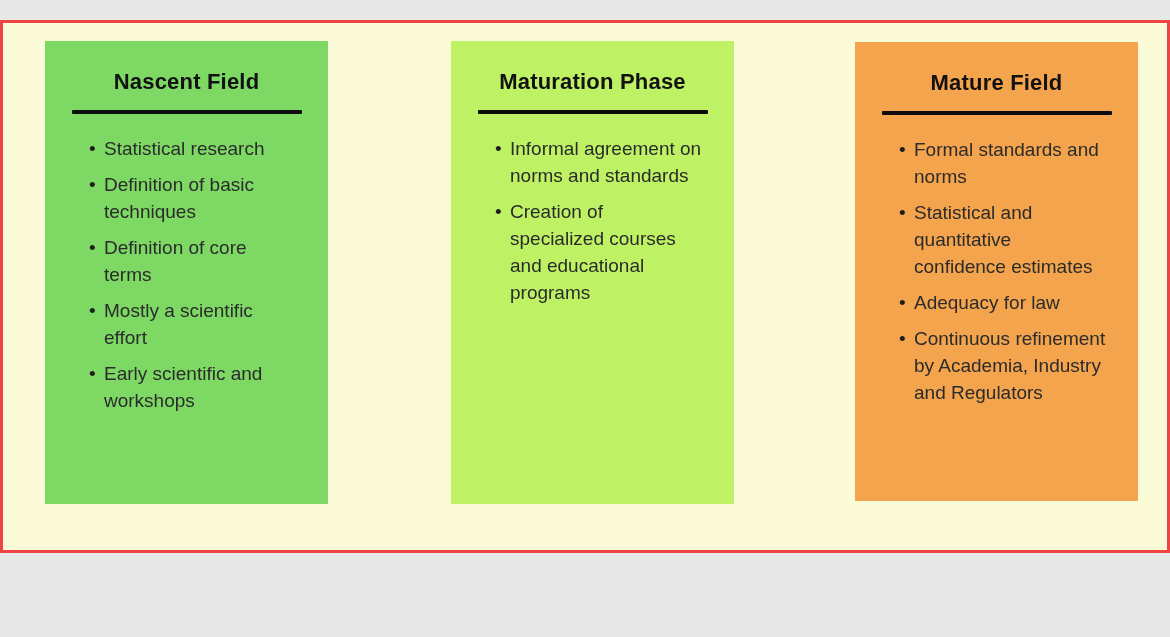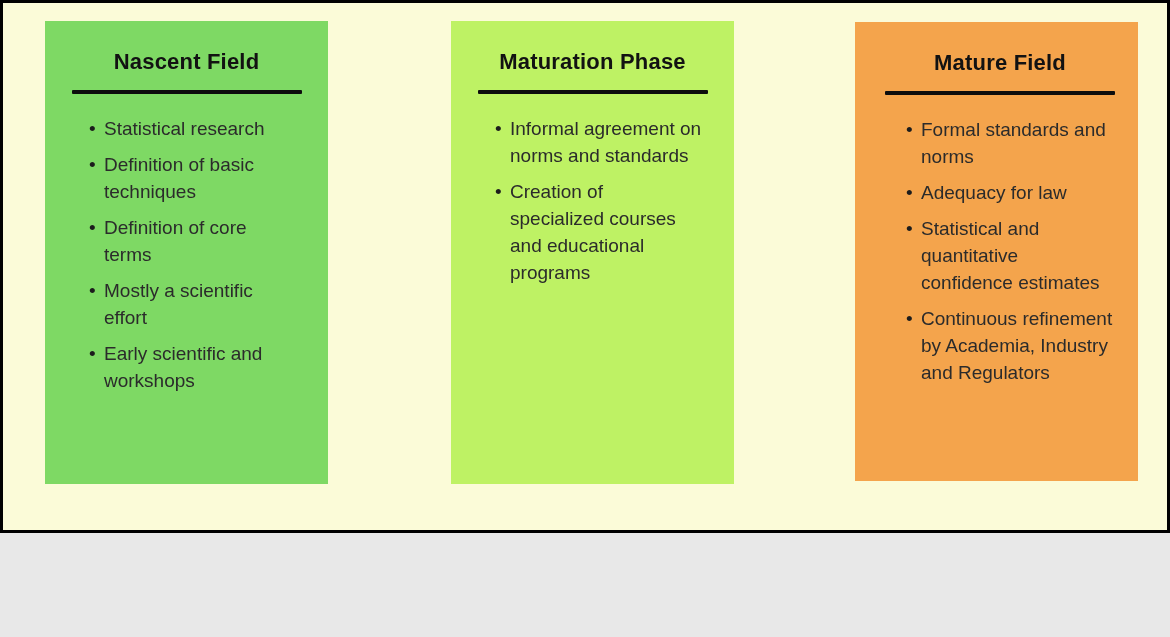--- a/index.html
+++ b/index.html
@@ -6,33 +6,34 @@
     margin: 0;
     padding: 0;
     background: #e8e8e8;
     font-family: "Liberation Sans", sans-serif;
   }
   .canvas {
     position: relative;
     width: 1170px;
     height: 533px;
     box-sizing: border-box;
-    border: 3px solid #000000;
+    border: 3px solid #ef4444;
     overflow: hidden;
+    margin-top: 20px;
   }
   .stage {
     position: absolute;
     top: 18px;
     width: 283px;
     height: 463px;
     box-sizing: border-box;
   }
   .stage-0 { left: 42px; }
   .stage-1 { left: 448px; }
-  .stage-2 { left: 852px; top: 19px; height: 459px; padding-left: 7px; }
+  .stage-2 { left: 852px; top: 19px; height: 459px; }
   .stage-title {
     margin-top: 28px;
     text-align: center;
     font-size: 22px;
     font-weight: bold;
     color: #121212;
     letter-spacing: 0.2px;
   }
   .stage-rule {
     width: 230px;
@@ -104,22 +105,22 @@
         <li>Informal agreement on norms and standards</li>
         <li>Creation of specialized courses and educational programs</li>
       </ul>
   </div>
 
   <div class="stage stage-2" style="background-color: rgb(244, 164, 76);">
     <div class="stage-title">Mature Field</div>
     <div class="stage-rule"></div>
     <ul class="stage-list">
         <li>Formal standards and norms</li>
+        <li>Statistical and quantitative confidence estimates</li>
         <li>Adequacy for law</li>
-        <li>Statistical and quantitative confidence estimates</li>
         <li>Continuous refinement by Academia, Industry and Regulators</li>
       </ul>
   </div>
 
   <div class="process-label">Maturation process</div>
 
   <svg class="arrow-svg" width="1170" height="637" viewBox="0 0 1170 637">
     <line x1="181" y1="583" x2="958" y2="583" stroke="#141414" stroke-width="9"></line>
     <polyline points="936,552 972,583 936,614" fill="none" stroke="#141414" stroke-width="10" stroke-linecap="round" stroke-linejoin="round"></polyline>
   </svg>

